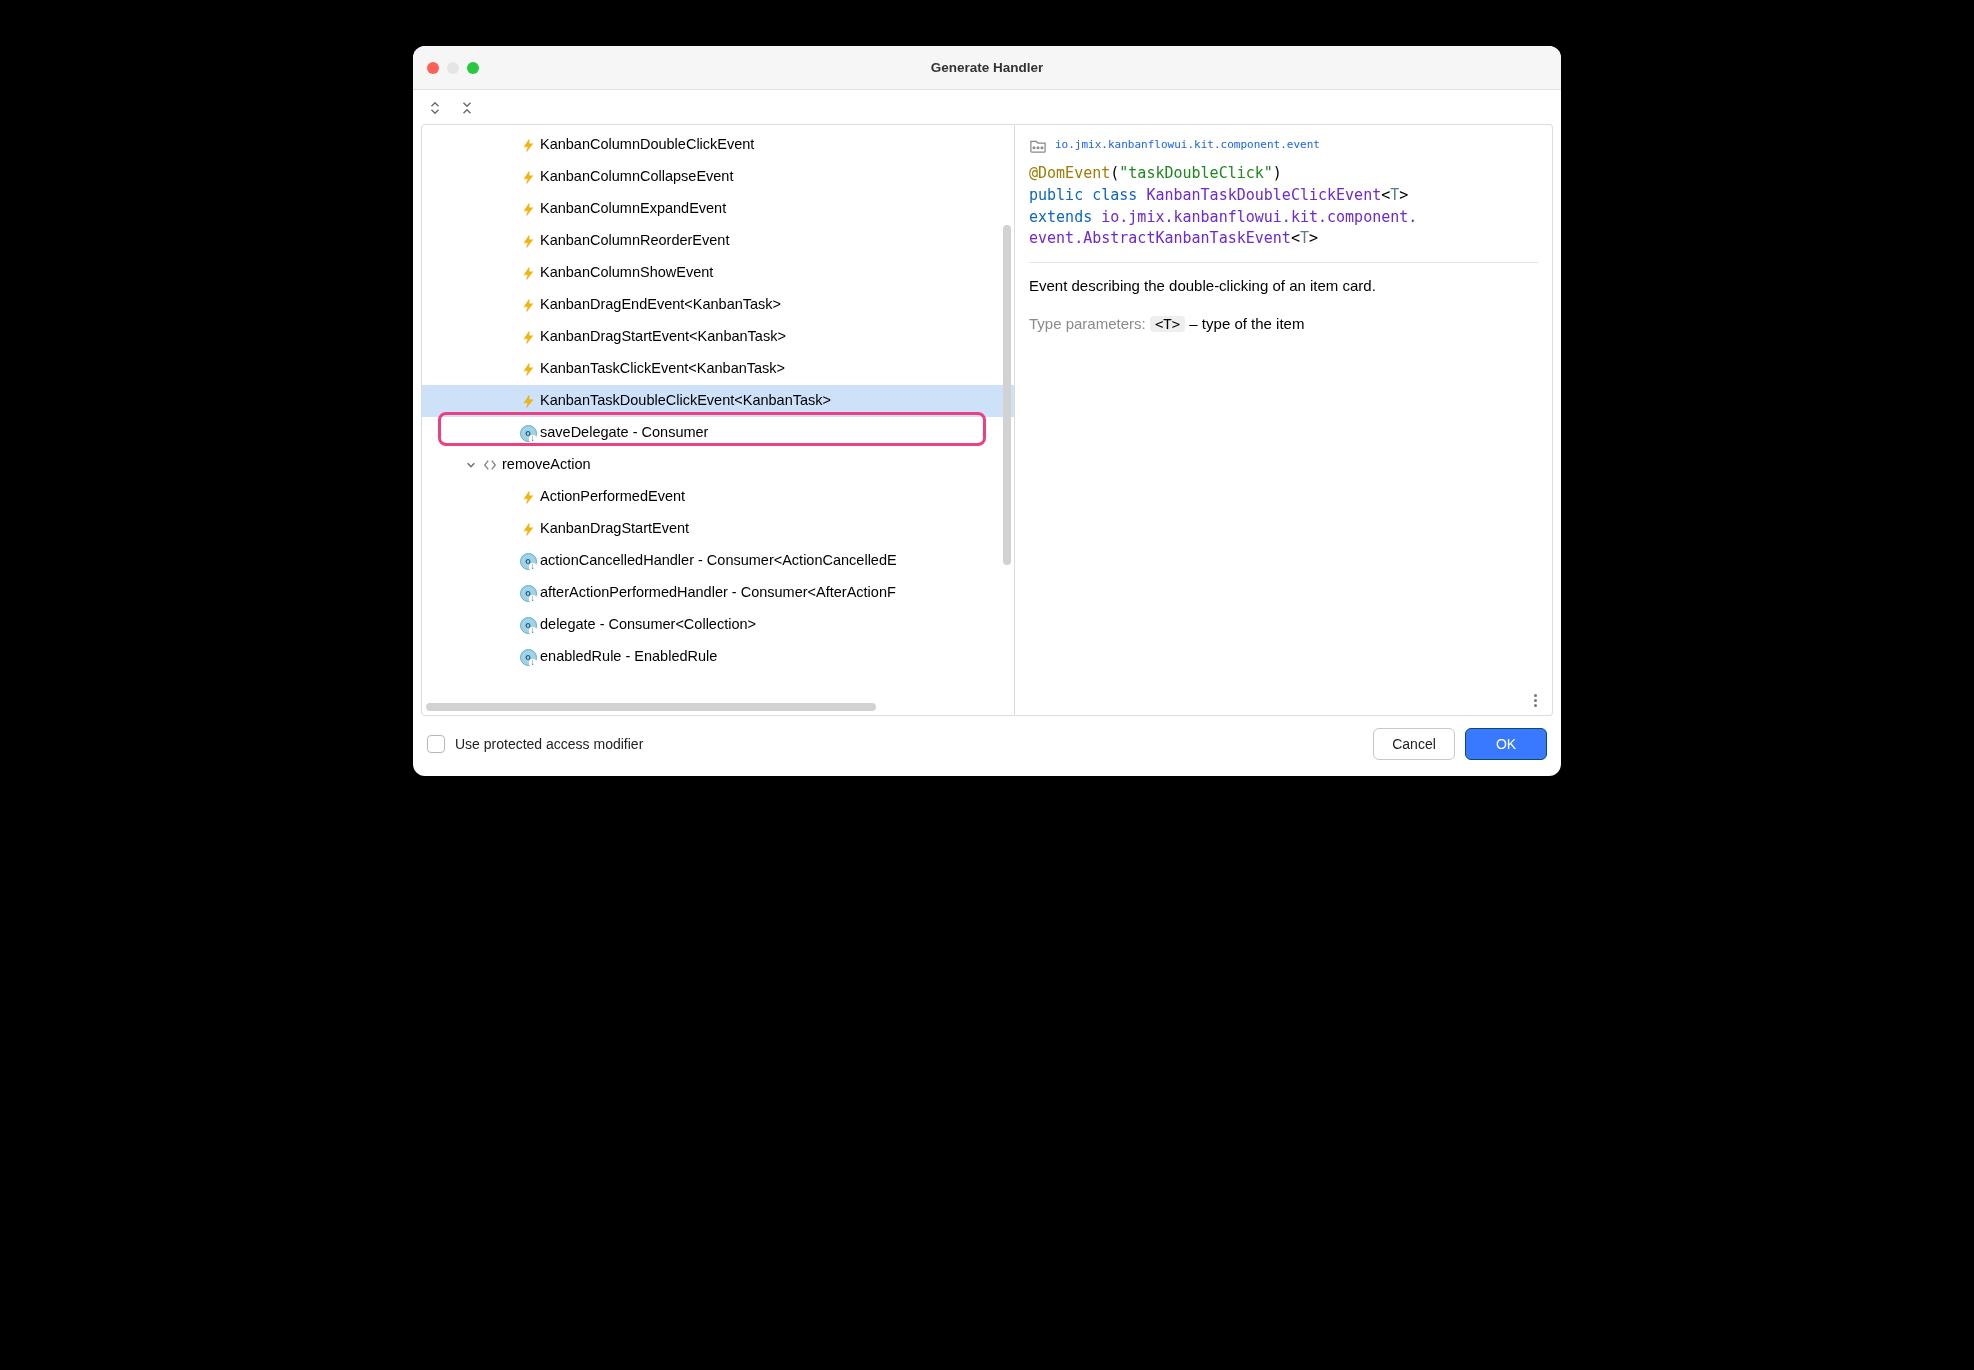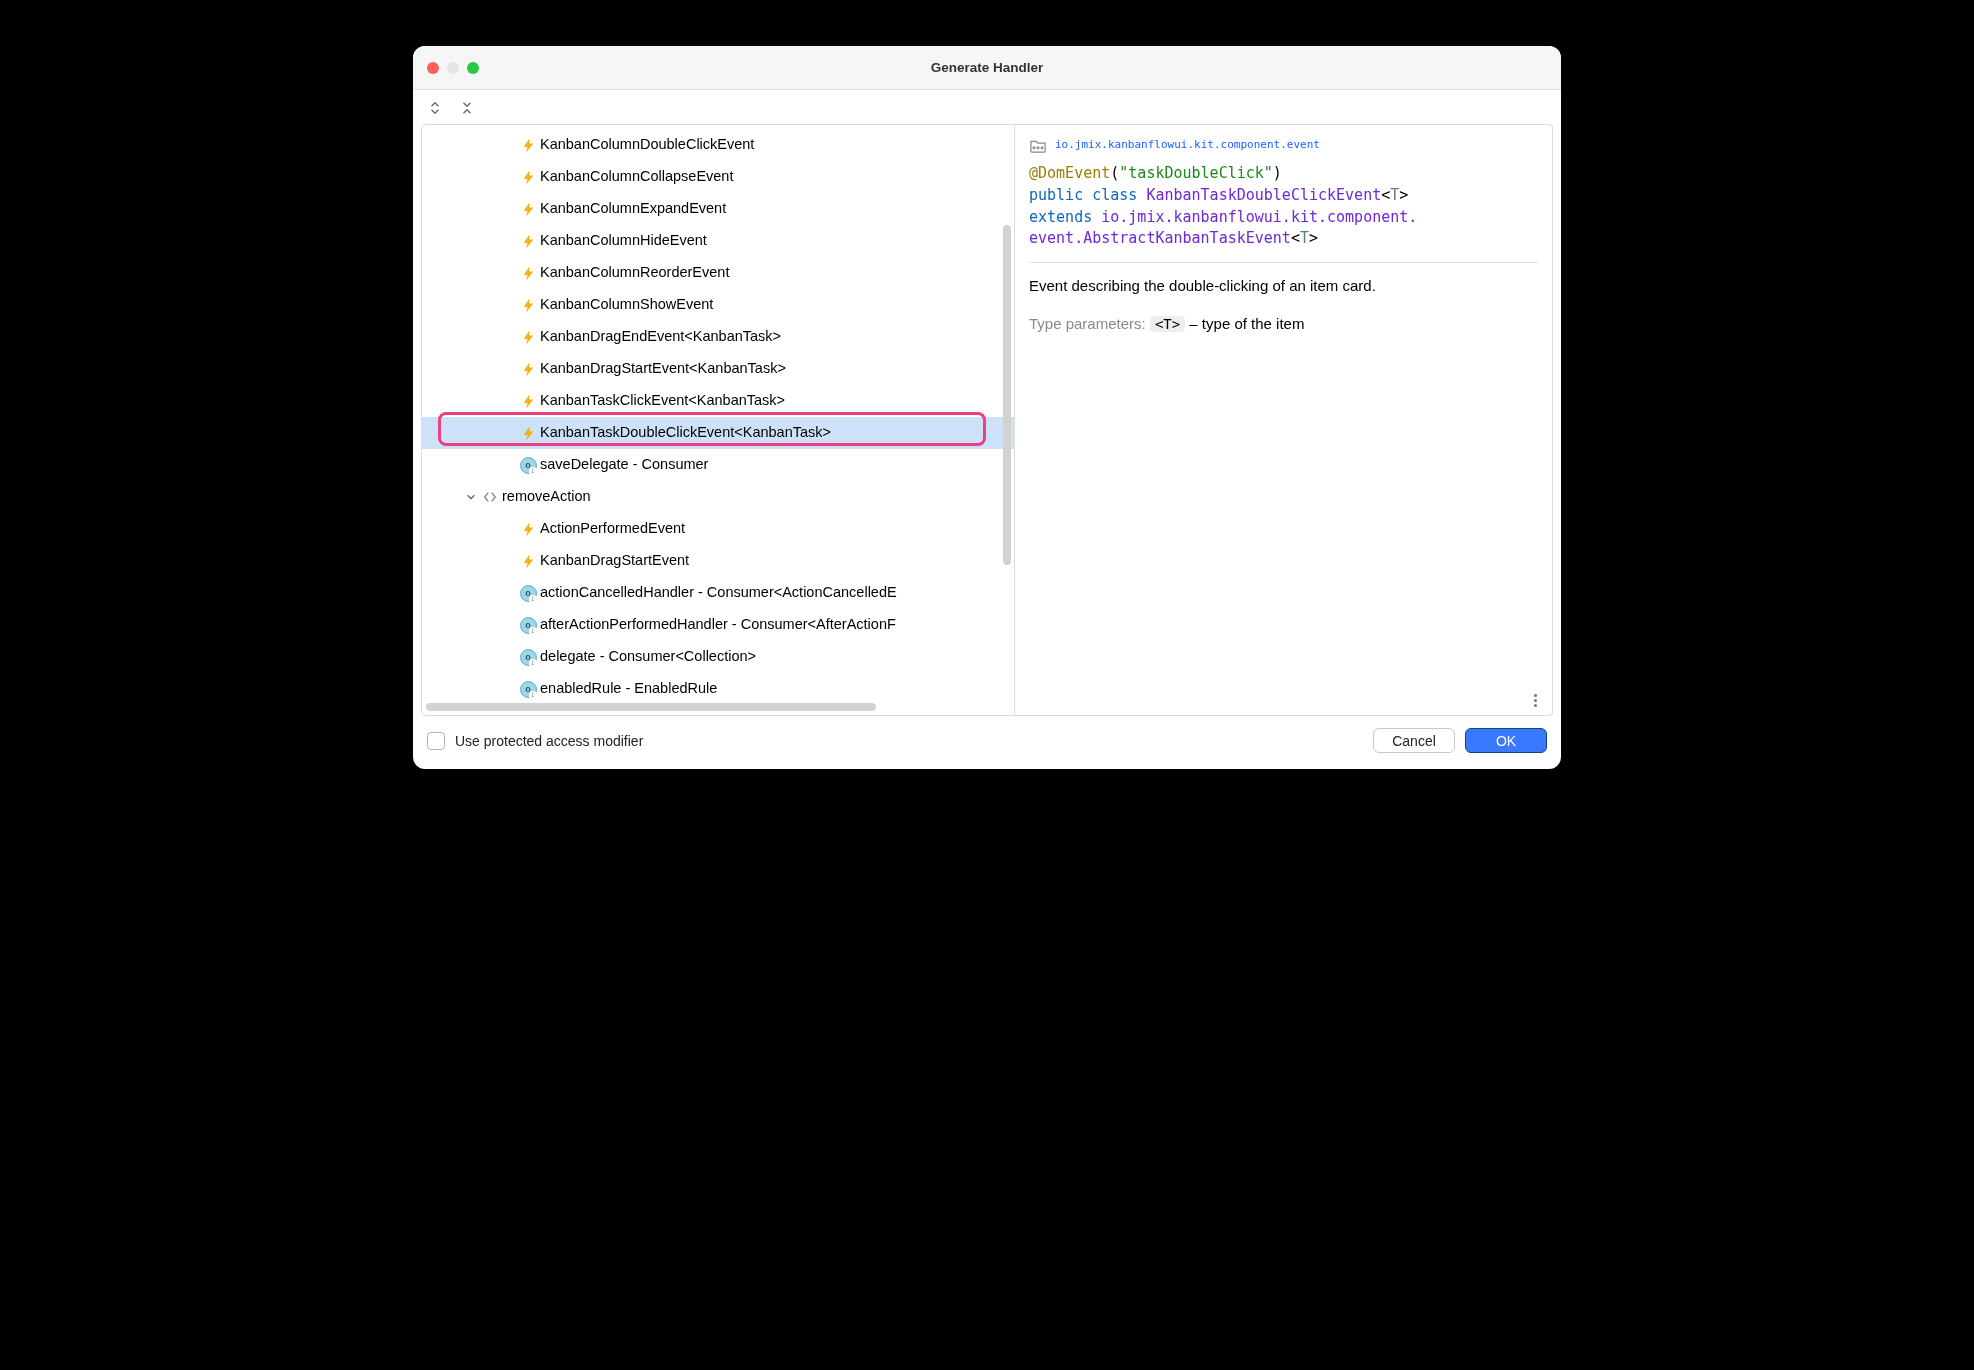--- a/index.html
+++ b/index.html
@@ -219,21 +219,21 @@
     padding: 12px 14px 16px;
     gap: 10px;
   }
   .chk {
     width:18px;height:18px; border:1.5px solid #b7b7b7; border-radius:4px; background:#fff;
   }
   .chk-label { font-size:14px; color:#222; }
   .spacer { flex:1; }
   .btn {
     min-width: 82px;
-    height: 25px;
+    height: 32px;
     border-radius: 6px;
     font-size: 14px;
     display:inline-flex; align-items:center; justify-content:center;
     padding: 8px 18px;
   }
   .btn.secondary { background:#fff; border:1px solid #c8c8c8; color:#222; }
   .btn.primary { background:#3879ff; border:1px solid #0c4a6e; color:#fff; }
 </style>
 </head>
 <body>
@@ -294,29 +294,20 @@
               </span>
               <span>KanbanColumnExpandEvent</span>
             </div>
             <div class="row">
               <span class="indent" style="width: 96px;"></span>
               <span class="ico bolt">
                 <svg viewBox="0 0 24 24">
                   <path d="M13 2 L5 14 H11 L9 22 L19 9 H13 Z"></path>
                 </svg>
               </span>
-              <span>KanbanColumnHideEvent</span>
-            </div>
-            <div class="row">
-              <span class="indent" style="width: 96px;"></span>
-              <span class="ico bolt">
-                <svg viewBox="0 0 24 24">
-                  <path d="M13 2 L5 14 H11 L9 22 L19 9 H13 Z"></path>
-                </svg>
-              </span>
               <span>KanbanColumnReorderEvent</span>
             </div>
             <div class="row">
               <span class="indent" style="width: 96px;"></span>
               <span class="ico bolt">
                 <svg viewBox="0 0 24 24">
                   <path d="M13 2 L5 14 H11 L9 22 L19 9 H13 Z"></path>
                 </svg>
               </span>
               <span>KanbanColumnShowEvent</span>

